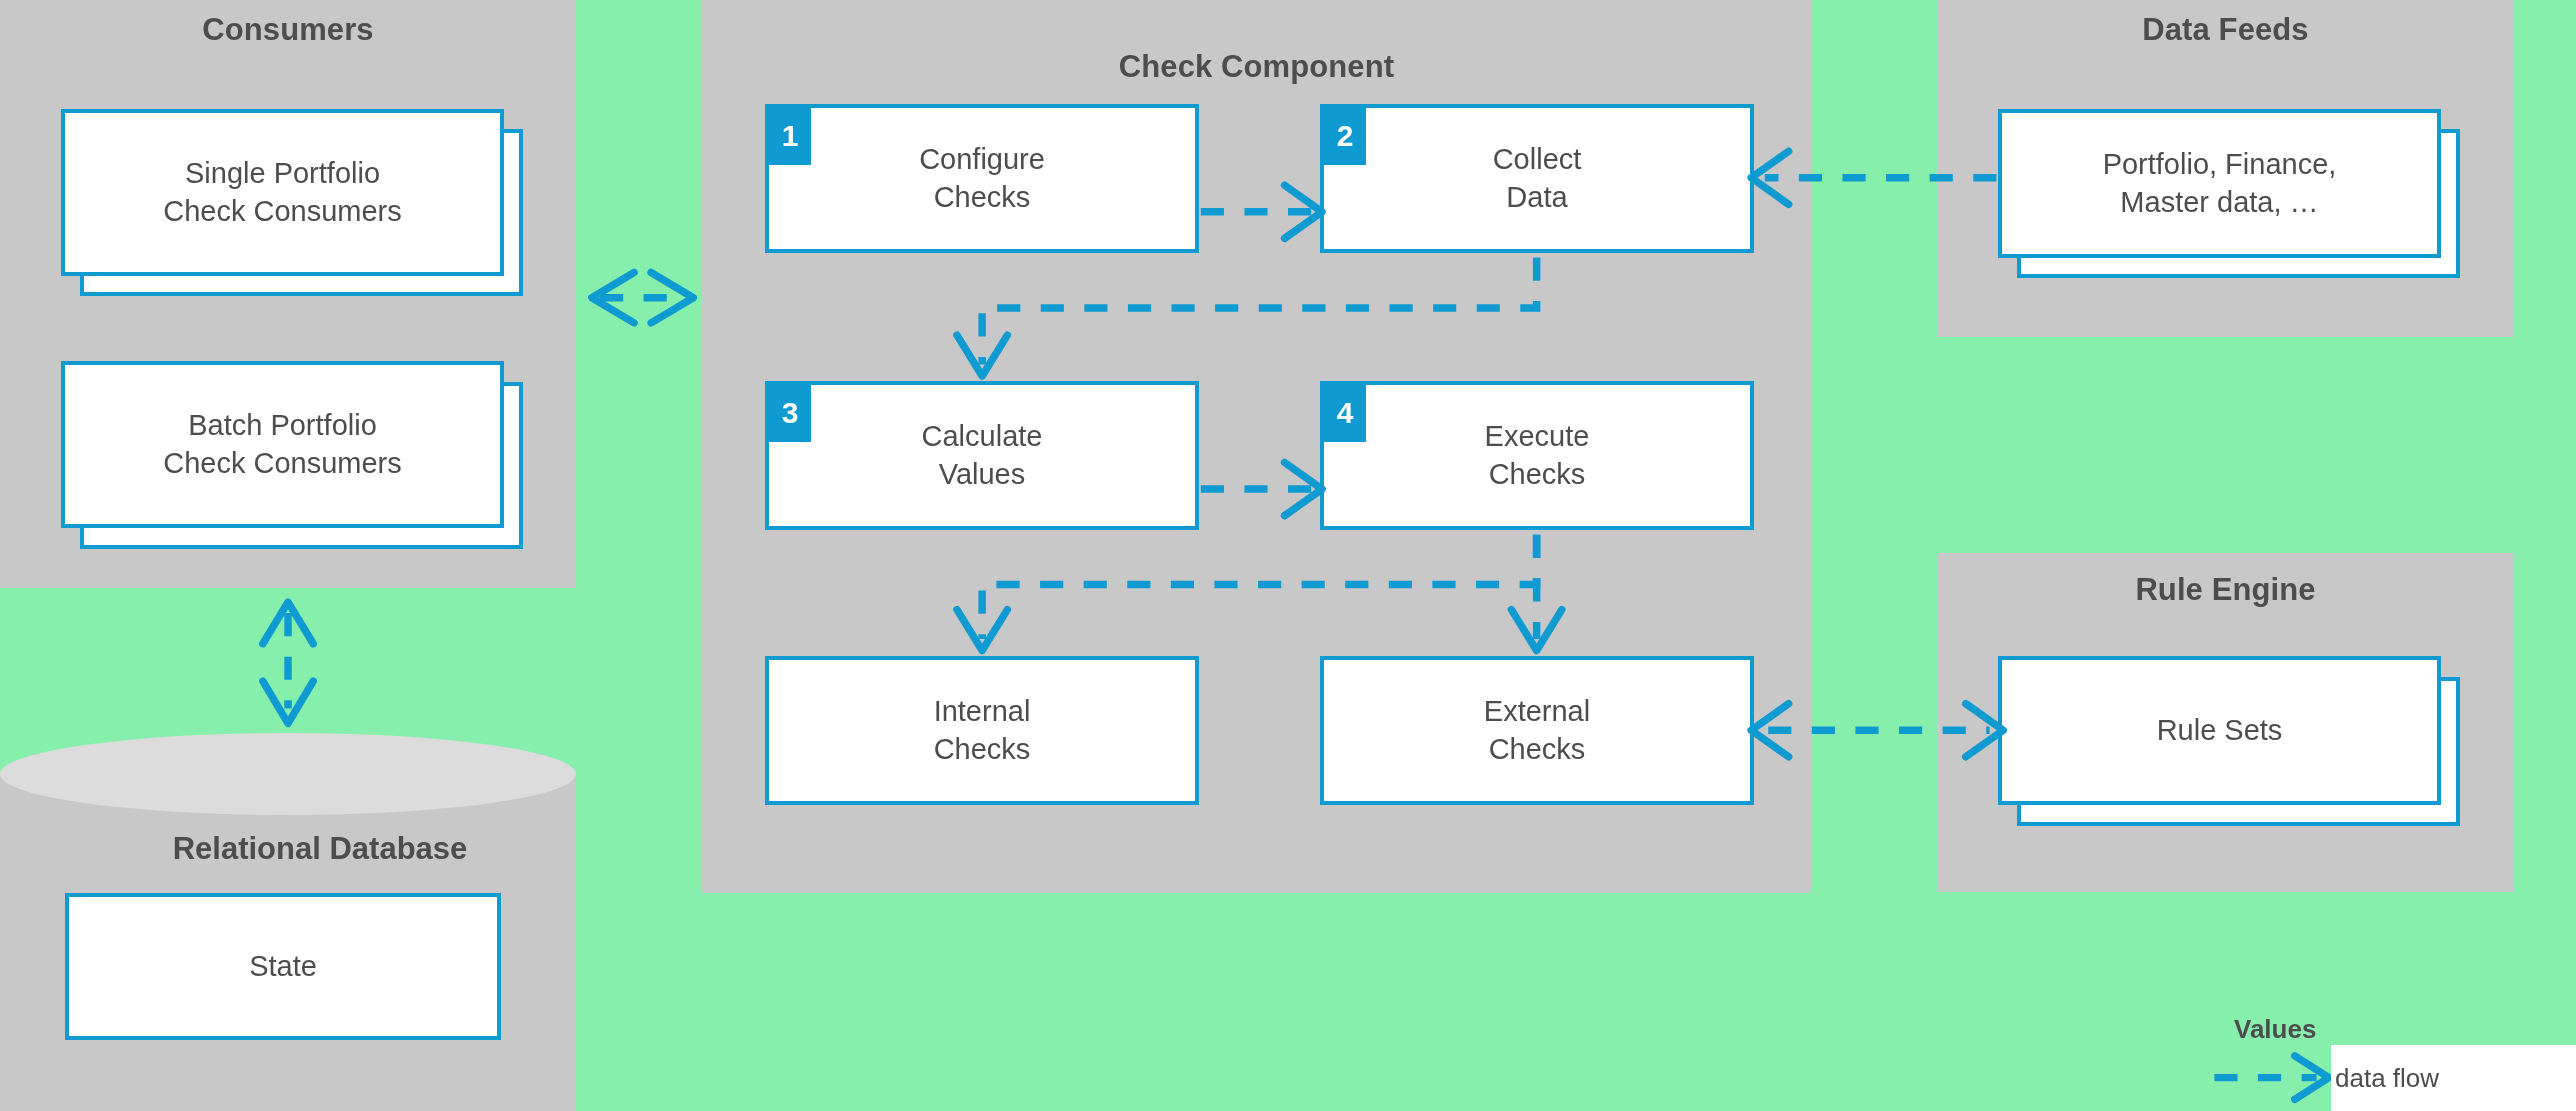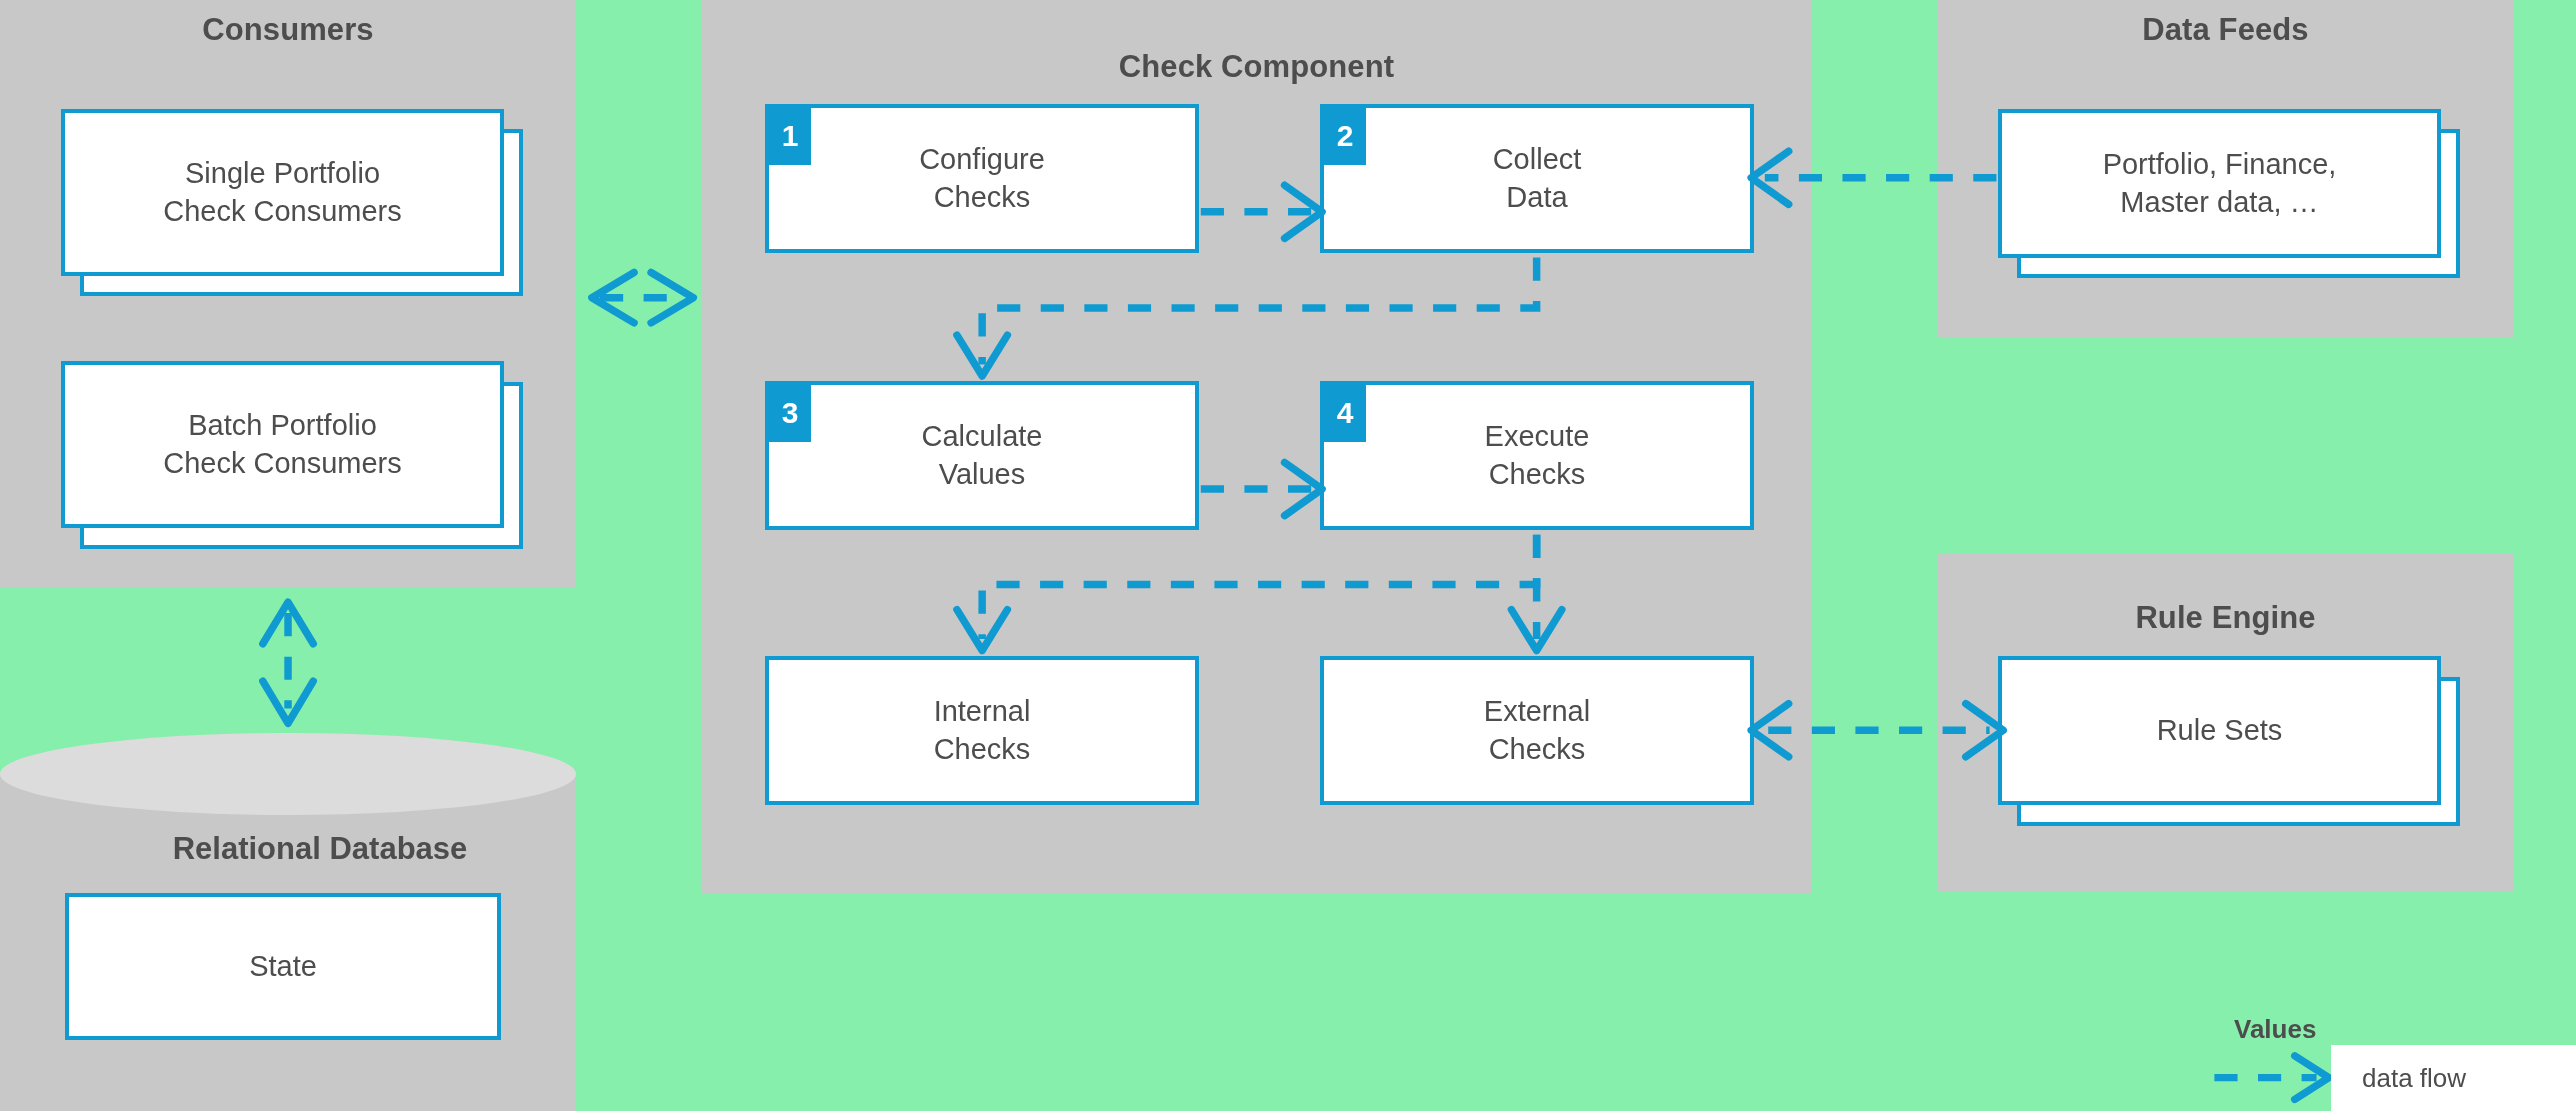--- a/index.html
+++ b/index.html
@@ -122,21 +122,21 @@
     color: #4d4d4d;
     font-size: 26px;
     font-weight: bold;
     white-space: nowrap;
   }
   .legend-box {
     position: absolute;
     background: #ffffff;
     display: flex;
     align-items: center;
-    padding-left: 31px;
+    padding-left: 4px;
     color: #4d4d4d;
     font-size: 26px;
     box-sizing: border-box;
     white-space: nowrap;
   }
 </style>
 </head>
 <body>
 
 <div id="stage">
@@ -209,21 +209,21 @@
     <div class="panel-title" style="top:12.3px;">Data Feeds</div>
   </div>
 
   <div class="stack-back" style="left:2017px; top:129px; width:443px; height:149px;"></div>
   <div class="node" style="left:1998px; top:109px; width:443px; height:149px;">
     <span class="label">Portfolio, Finance,
 Master data, …</span>
   </div>
 
   <div class="panel" style="left:1937px; top:553px; width:577px; height:339px;">
-    <div class="panel-title" style="top:19px;margin-top:28px;">Rule Engine</div>
+    <div class="panel-title" style="top:19px;">Rule Engine</div>
   </div>
 
   <div class="stack-back" style="left:2017px; top:677px; width:443px; height:149px;"></div>
   <div class="node" style="left:1998px; top:656px; width:443px; height:149px;">
     <span class="label">Rule Sets</span>
   </div>
 
   <svg id="wires" viewBox="0 0 3780 1631">
     <defs>
       <style>

